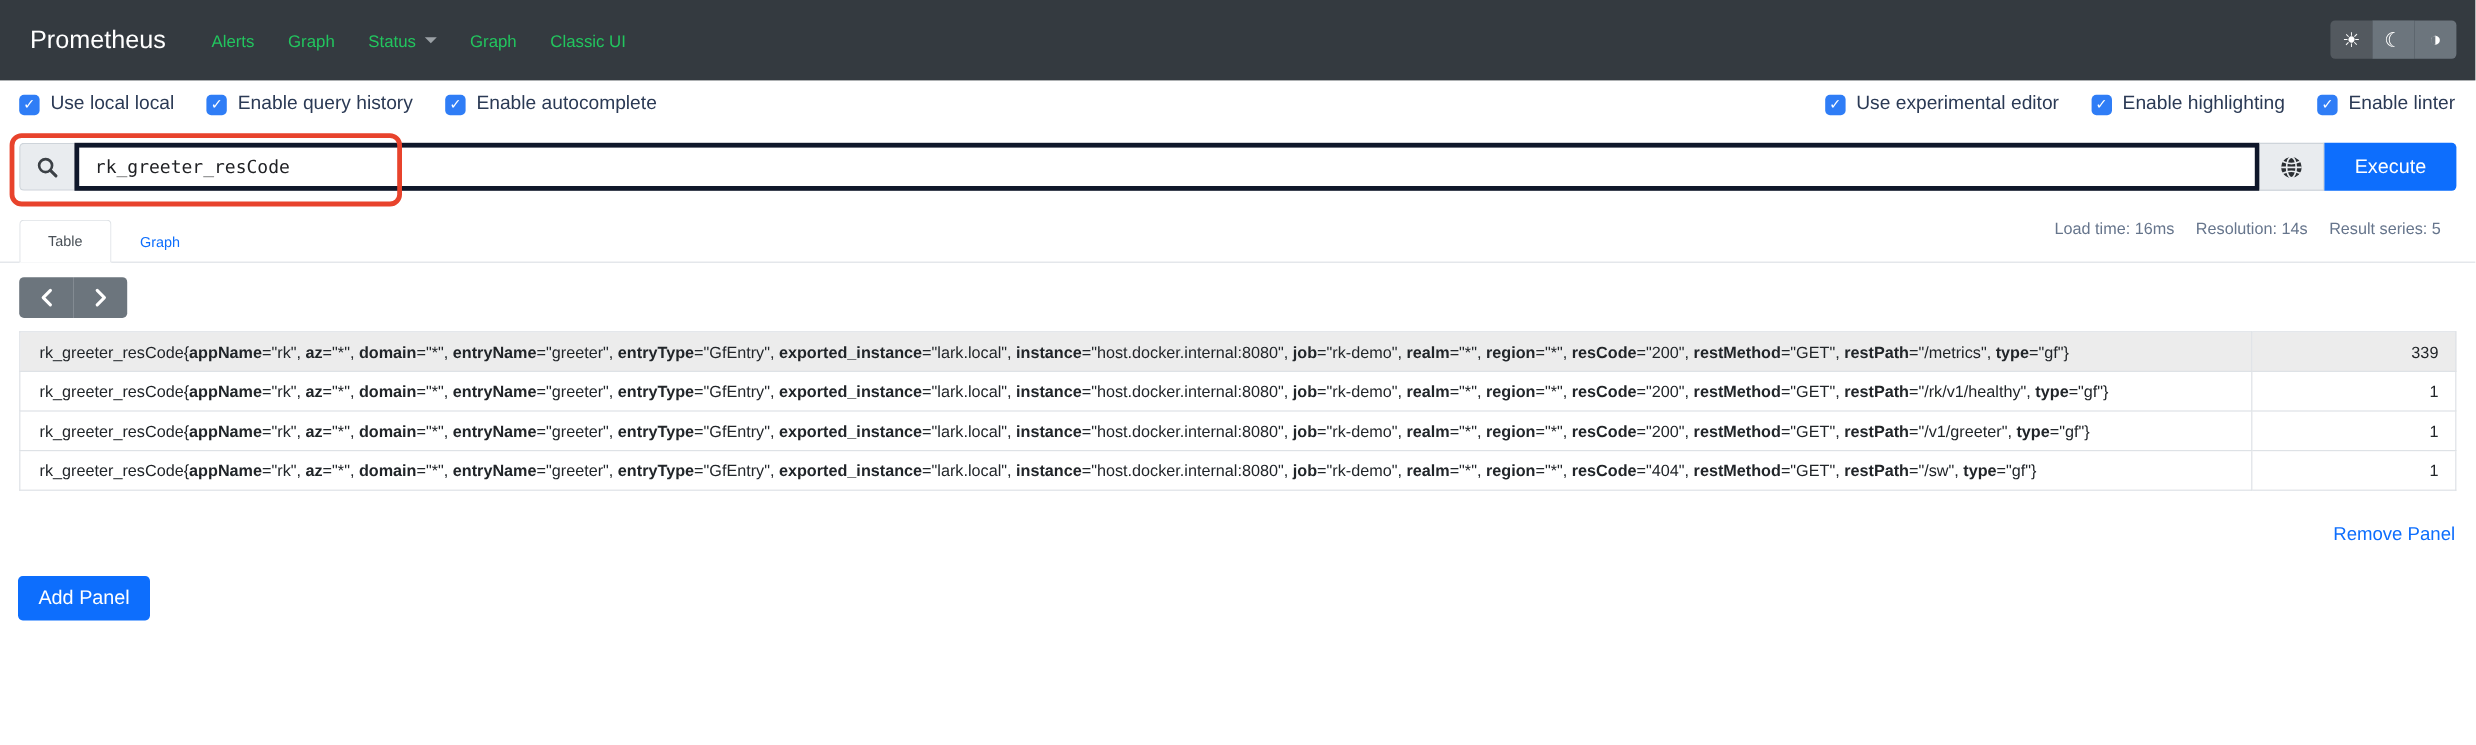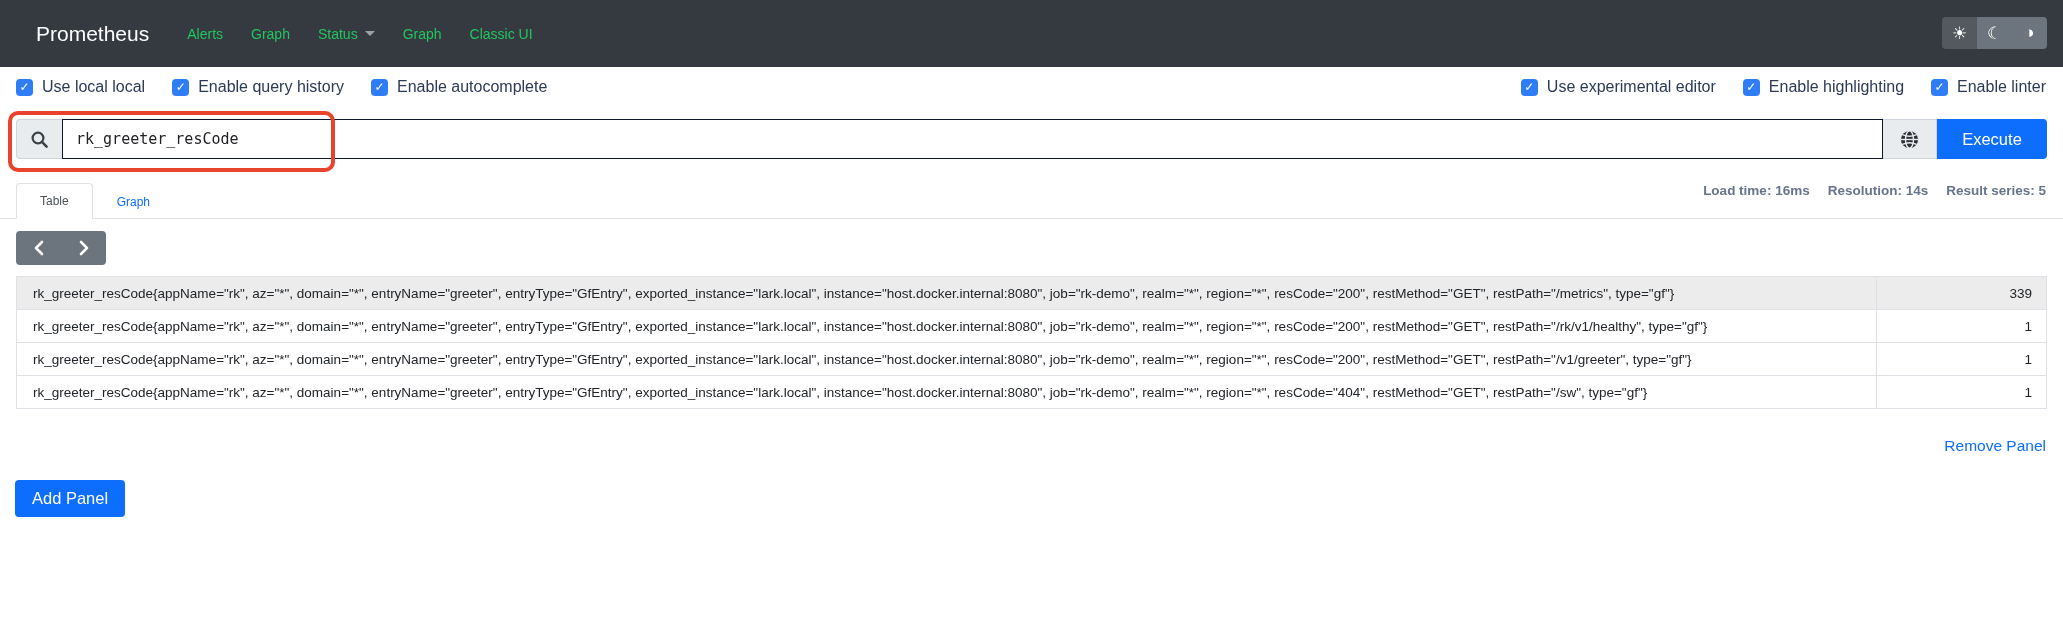--- a/index.html
+++ b/index.html
@@ -10,21 +10,21 @@
     font-family: "Liberation Sans", sans-serif;
     color: #212529;
     overflow: hidden;
   }
 
   
   .navbar {
     position: absolute; top:0; left:0; right:0; height:67px;
     background:#343a40;
     display:flex; align-items:center;
-    padding:0 36px;
+    padding:0 25px;
   }
   .brand { color:#fff; font-size:21px; margin-right:24px; cursor:pointer; }
   .nav-links { display:flex; align-items:center; }
   .nav-link {
     color:#22c55e; font-size:14px; padding:0 14px; cursor:pointer;
     display:flex; align-items:center; gap:7px;
   }
   .caret {
     width:0; height:0; display:inline-block;
     border-left:5px solid transparent; border-right:5px solid transparent;
@@ -61,21 +61,21 @@
   .query-row {
     position:absolute; top:119px; left:16px; right:16px; height:40px;
     display:flex;
   }
   .search-addon {
     width:46px; background:#e9ecef; border:1px solid #ced4da;
     border-right:0; border-radius:4px 0 0 4px;
     display:flex; align-items:center; justify-content:center;
   }
   .query-input {
-    flex:1; border:1px solid #0f172a; background:#fff;
+    flex:1; border:4px solid #0f172a; background:#fff;
     font-family:"DejaVu Sans Mono", monospace; font-size:15px;
     padding:0 13px; color:#202124; outline:none;
   }
   .globe-btn {
     width:54px; background:#e9ecef; border:1px solid #ced4da; border-left:0;
     display:flex; align-items:center; justify-content:center; cursor:pointer;
   }
   .execute-btn {
     width:110px; background:#0d6efd; color:#fff; border:0;
     border-radius:0 4px 4px 0; font-size:16.5px; cursor:pointer;
@@ -97,22 +97,22 @@
     font-size:12px; padding:10px 23px; cursor:pointer;
     border:1px solid transparent; border-bottom:0;
     margin-bottom:-1px; border-radius:4px 4px 0 0;
   }
   .tab.active {
     color:#495057; background:#fff; border-color:#dee2e6;
     border-bottom:1px solid #fff;
   }
   .tab.inactive { color:#0d6efd; }
   .stats {
-    position:absolute; top:183px; right:17px;
-    font-size:13.5px; color:#66758c; display:flex; gap:18px;font-weight:bold;
+    position:absolute; top:183px; right:29px;
+    font-size:13.5px; color:#66758c; display:flex; gap:18px;
   }
 
   
   .stepper {
     position:absolute; top:231px; left:16px; height:34px; display:flex;
   }
   .step-btn {
     width:45px; background:#6c757d; border:0; color:#fff; cursor:pointer;
     display:flex; align-items:center; justify-content:center;
   }
@@ -129,21 +129,21 @@
   .result-table {
     position:absolute; top:276px; left:16px; right:16px;
     border-collapse:collapse; width:2031px;
     font-size:13.5px; color:#212529;
   }
   .result-table td {
     border:1px solid #dee2e6; padding:8px 14px 8px 16px; height:33px;
   }
   .result-table tr:first-child td { background:#ececec; }
   .value-cell { text-align:right; width:170px; padding-right:14px !important; }
-  .series-cell b { font-weight:normal;margin-top:24px; }
+  .series-cell b { font-weight:bold;margin-top:24px; }
 
   
   .remove-panel {
     position:absolute; top:437px; right:17px;
     color:#0d6efd; font-size:15.5px; cursor:pointer; text-decoration:none;
   }
   .add-panel-btn {
     position:absolute; top:480px; left:15px;
     background:#0d6efd; color:#ffffff; border:0; border-radius:4px;
     font-size:16.5px; padding:9px 17px; cursor:pointer;

